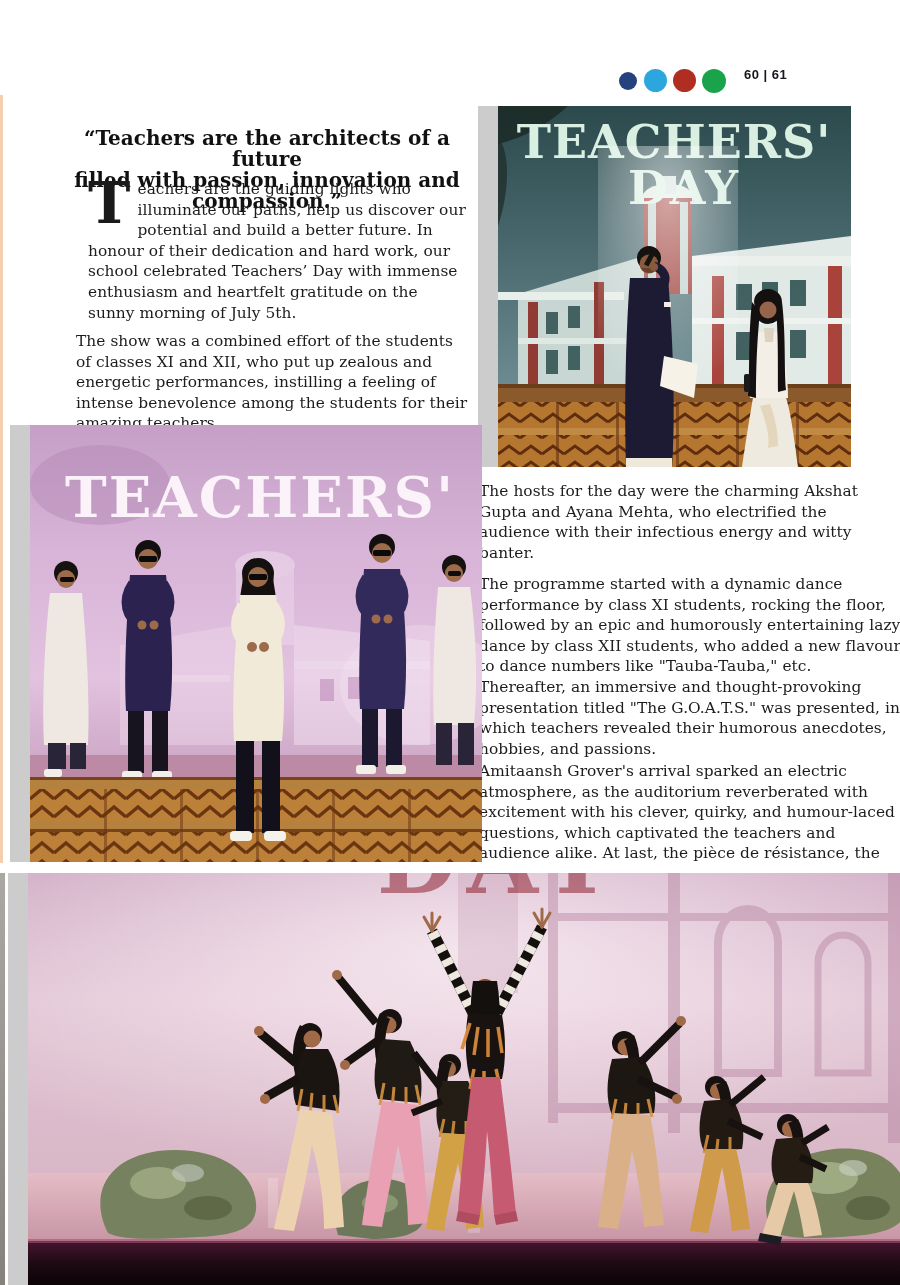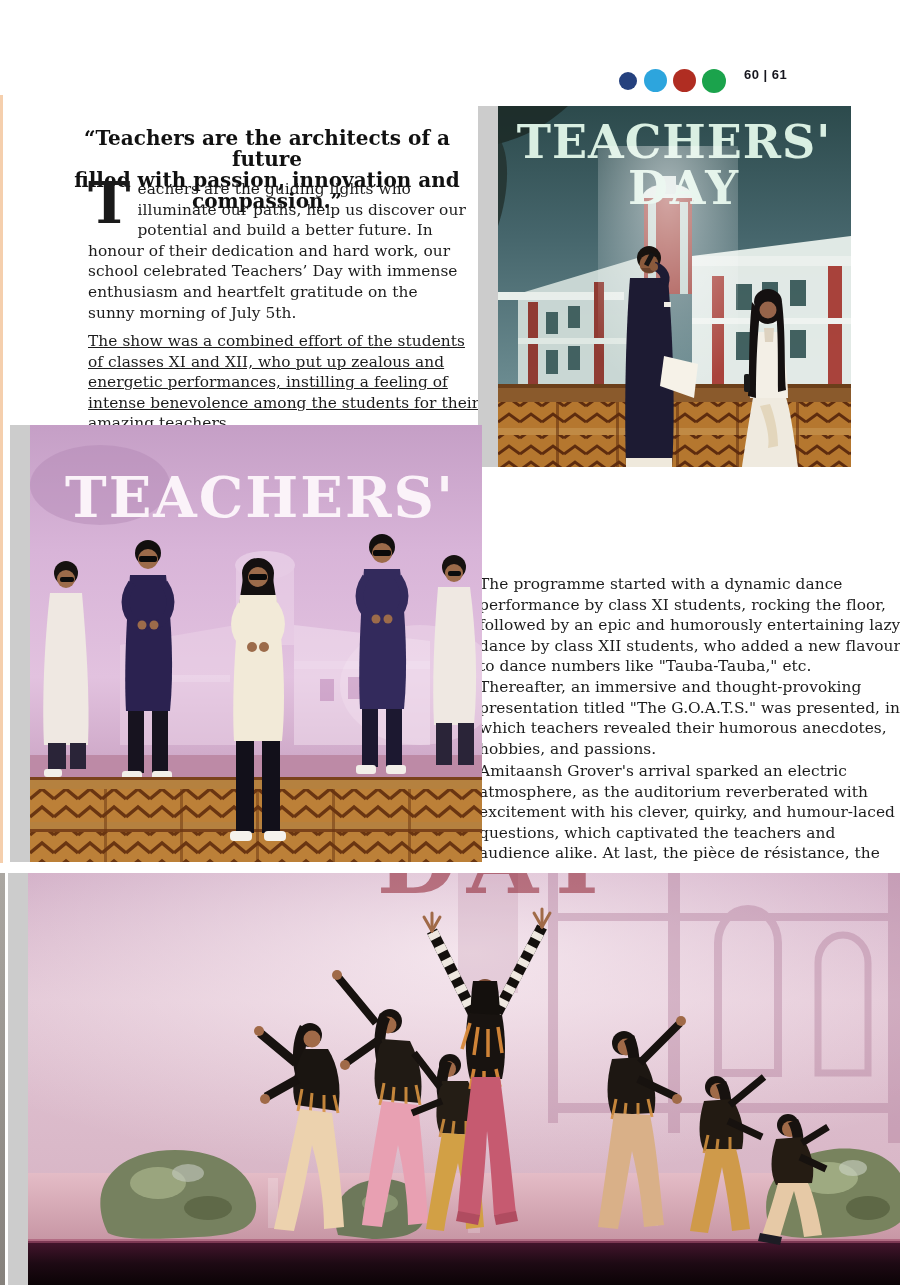--- a/index.html
+++ b/index.html
@@ -17,21 +17,21 @@
        color:#16161e;letter-spacing:.5px;}
 
   
   .quote{position:absolute;left:68px;top:121px;width:398px;text-align:center;
          font-weight:bold;font-size:20px;line-height:21px;color:#111;margin-top:7px;}
   .body-par{position:absolute;font-size:15.4px;line-height:20.6px;color:#1c1c1c;
             text-align:left;letter-spacing:.05px;}
   #para-l1{left:88px;top:179px;width:378px;}
   #para-l1 .dropcap{float:left;font-size:57px;line-height:44px;font-weight:bold;
             padding:2px 7px 0 0;color:#1a1a1a;}
-  #para-l2{left:88px;top:331px;width:392px;text-decoration:underline;}
+  #para-l2{left:76px;top:331px;width:392px;}
   #para-r1{left:479px;top:481px;width:421px;}
   #para-r2{left:479px;top:574px;width:424px;}
   #para-r3{left:479px;top:761px;width:424px;}
 
   
   .photo{position:absolute;overflow:hidden;background:#ccc;padding-left:20px;}
   #photo-hosts{left:478px;top:106px;width:353px;height:361px;}
   #photo-dance{left:10px;top:425px;width:452px;height:437px;}
   #photo-group{left:8px;top:873px;width:884px;height:412px;}
   .photo svg{display:block;width:100%;height:100%;}
@@ -60,20 +60,21 @@
   <div class="quote">
     <div>“Teachers are the architects of a future</div>
     <div>filled with passion, innovation and compassion.”</div>
   </div>
 
   <div id="para-l1" class="body-par">
     <span class="dropcap">T</span><span>eachers are the guiding lights who illuminate our paths, help us discover our potential and build a better future. In honour of their dedication and hard work, our school celebrated Teachers’ Day with immense enthusiasm and heartfelt gratitude on the sunny morning of July 5th.</span>
   </div>
   <div id="para-l2" class="body-par">The show was a combined effort of the students of classes XI and XII, who put up zealous and energetic performances, instilling a feeling of intense benevolence among the students for their amazing teachers.</div>
 
+  <div id="para-r1" class="body-par">The hosts for the day were the charming Akshat Gupta and Ayana Mehta, who electrified the audience with their infectious energy and witty banter.</div>
   <div id="para-r2" class="body-par">The programme started with a dynamic dance performance by class XI students, rocking the floor, followed by an epic and humorously entertaining lazy dance by class XII students, who added a new flavour to dance numbers like "Tauba-Tauba," etc. Thereafter, an immersive and thought-provoking presentation titled "The G.O.A.T.S." was presented, in which teachers revealed their humorous anecdotes, hobbies, and passions.</div>
   <div id="para-r3" class="body-par">Amitaansh Grover's arrival sparked an electric atmosphere, as the auditorium reverberated with excitement with his clever, quirky, and humour-laced questions, which captivated the teachers and audience alike. At last, the pièce de résistance, the</div>
 
   <div id="photo-hosts" class="photo">
     <svg viewBox="0 0 353 361" preserveAspectRatio="none">
       <defs>
         <linearGradient id="skyA" x1="0" y1="0" x2="0" y2="1">
           <stop offset="0" stop-color="#2c4a4c"></stop>
             <stop offset=".45" stop-color="#46666c"></stop>
             <stop offset="1" stop-color="#6e8e93"></stop>

